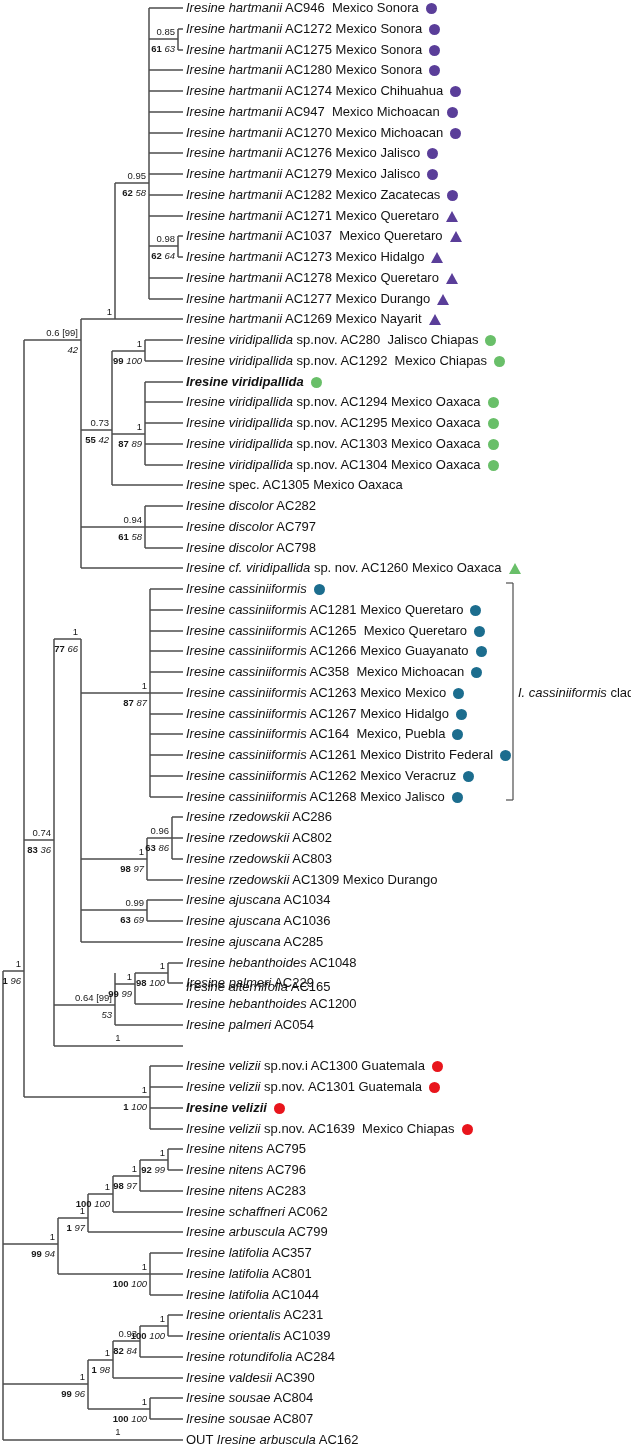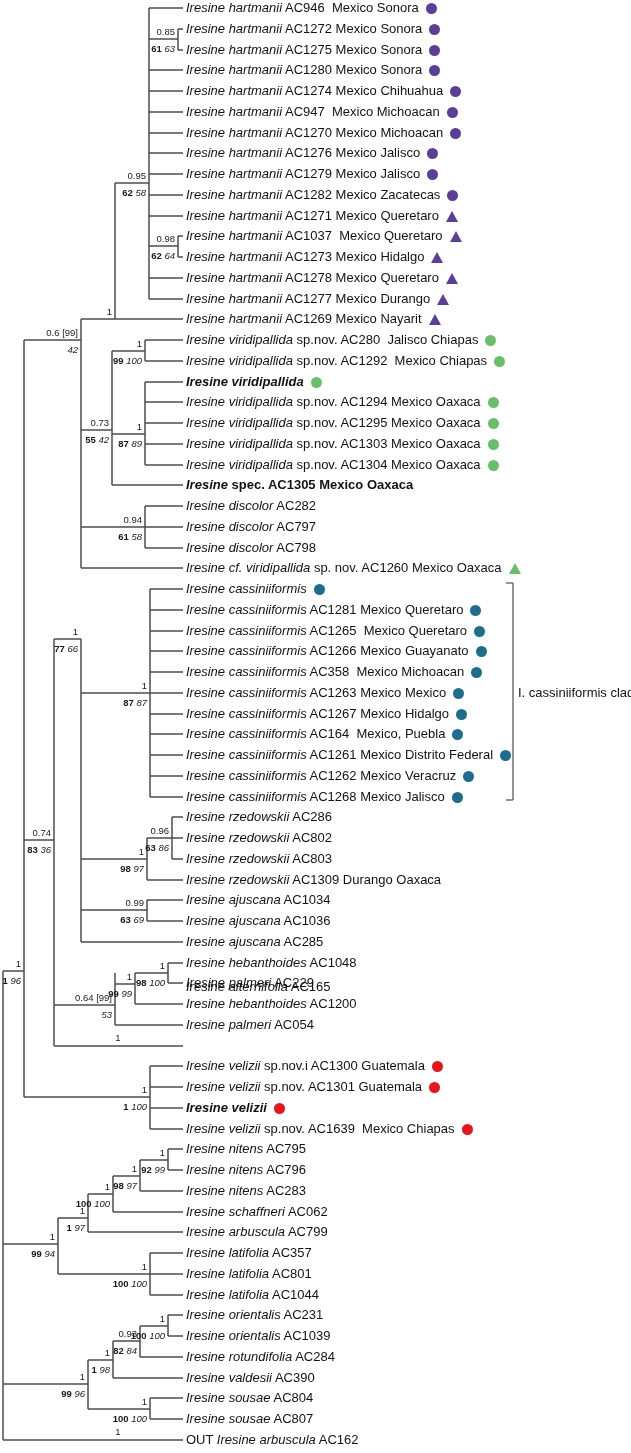--- a/index.html
+++ b/index.html
@@ -15,21 +15,21 @@
   .tip span{white-space:pre;}
   .tip .it{font-style:italic;}
   .tip.bold{font-weight:bold;}
   .mk{margin-left:7px;flex:none;display:inline-block;}
   .mk.circle{width:11px;height:11px;border-radius:50%;}
   .mk.triangle{width:0;height:0;border-left:6.5px solid transparent;
     border-right:6.5px solid transparent;border-bottom:11px solid #000;background:none!important;}
   .bracket-label{
     position:absolute;font-size:13px;color:#121212;white-space:nowrap;
   }
-  .bracket-label .it{}
+  .bracket-label .it{font-style:italic;}
   .support{font-size:9.5px;fill:#1a1a1a;}
 </style>
 </head>
 <body>
 
 <div class="fig">
   <svg id="tree-svg" width="631" height="1453">
       <line x1="3" y1="971" x2="3" y2="1440" stroke="#4d4d4d" stroke-width="1.5"></line>
       <line x1="3" y1="971" x2="24" y2="971" stroke="#4d4d4d" stroke-width="1.5"></line>
       <line x1="24" y1="340" x2="24" y2="1097" stroke="#4d4d4d" stroke-width="1.5"></line>
@@ -338,21 +338,21 @@
       <div class="tip" style="left: 186px; top: 435px;">
         <span class="it">Iresine viridipallida</span>
         <span> sp.nov. AC1303 Mexico Oaxaca</span>
         <span class="mk circle" style="background-color: rgb(105, 191, 105);"></span>
       </div>
       <div class="tip" style="left: 186px; top: 456px;">
         <span class="it">Iresine viridipallida</span>
         <span> sp.nov. AC1304 Mexico Oaxaca</span>
         <span class="mk circle" style="background-color: rgb(105, 191, 105);"></span>
       </div>
-      <div class="tip" style="left: 186px; top: 476px; font-weight: bold;">
+      <div class="tip" style="left: 186px; top: 476px;">
         <span class="it">Iresine</span>
         <span> spec. AC1305 Mexico Oaxaca</span>
       </div>
       <div class="tip" style="left: 186px; top: 497px;">
         <span class="it">Iresine discolor</span>
         <span> AC282</span>
       </div>
       <div class="tip" style="left: 186px; top: 518px;">
         <span class="it">Iresine discolor</span>
         <span> AC797</span>
@@ -427,21 +427,21 @@
       <div class="tip" style="left: 186px; top: 829px;">
         <span class="it">Iresine rzedowskii</span>
         <span> AC802</span>
       </div>
       <div class="tip" style="left: 186px; top: 850px;">
         <span class="it">Iresine rzedowskii</span>
         <span> AC803</span>
       </div>
       <div class="tip" style="left: 186px; top: 871px;">
         <span class="it">Iresine rzedowskii</span>
-        <span> AC1309 Durango Oaxaca</span>
+        <span> AC1309 Mexico Durango</span>
       </div>
       <div class="tip" style="left: 186px; top: 891px;">
         <span class="it">Iresine ajuscana</span>
         <span> AC1034</span>
       </div>
       <div class="tip" style="left: 186px; top: 912px;">
         <span class="it">Iresine ajuscana</span>
         <span> AC1036</span>
       </div>
       <div class="tip" style="left: 186px; top: 933px;">

